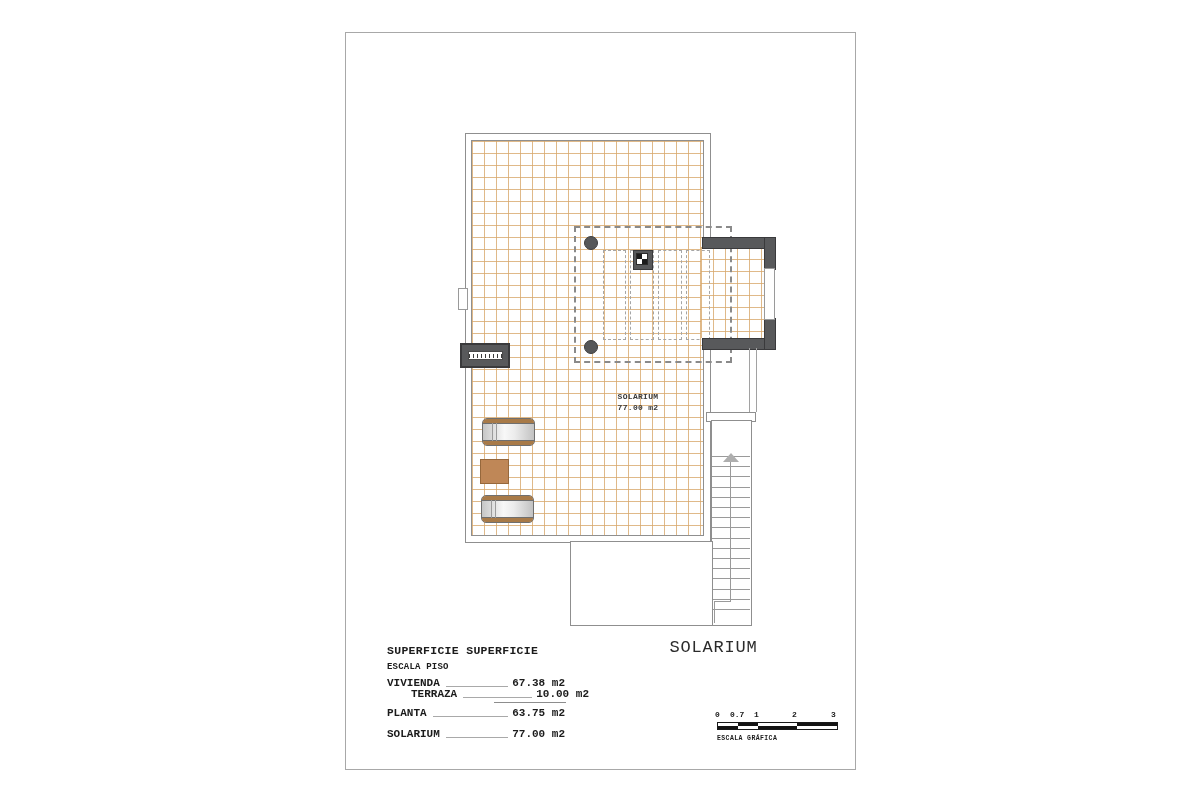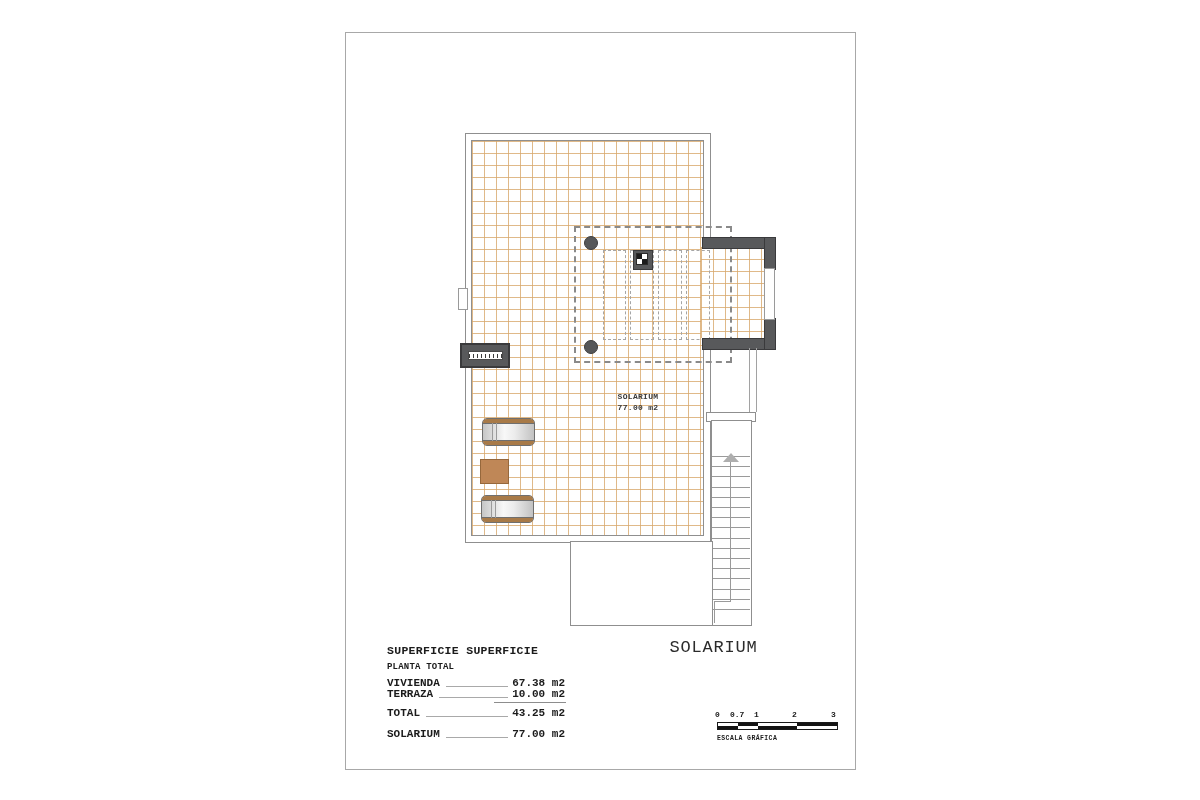--- a/index.html
+++ b/index.html
@@ -99,21 +99,21 @@
   .room-label{left:247px;top:358px;width:90px;text-align:center;color:#3a3a3a;
     font-size:8px;line-height:11px;font-weight:bold;letter-spacing:0.3px;}
   .plan-title{left:300px;top:605px;width:135px;text-align:center;color:#2b2b2b;
     font-size:17px;letter-spacing:0.8px;font-weight:500;}
 
   .sum-title{left:41px;top:611px;font-size:11.5px;font-weight:bold;color:#1b1b1b;letter-spacing:0.3px;}
   .sum-sub{left:41px;top:629px;font-size:9px;font-weight:bold;color:#1b1b1b;letter-spacing:0.2px;}
   .srow{left:41px;width:178px;display:flex;align-items:flex-end;font-size:11px;font-weight:bold;color:#1b1b1b;}
   .srow .lead{flex:1 1 auto;border-bottom:1px solid #a9a9a9;margin:0 4px 2px 6px;height:8px;}
   .srow .val{flex:0 0 44px;text-align:left;white-space:nowrap;}
-  .r1{top:644px;} .r2{top:655px;} .r3{top:674px;} .r4{top:695px;}
+  .r1{top:644px;} .r2{top:655px;margin-left:24px;} .r3{top:674px;} .r4{top:695px;}
   .sum-sep{left:148px;top:669px;width:72px;height:1px;background:#8d8d8d;}
 
   
   .scale{left:371px;top:677px;width:120px;height:32px;}
   .scale .num{position:absolute;top:0;font-size:8px;font-weight:bold;color:#1a1a1a;}
   .n0{left:-2px;} .n05{left:13px;} .n1{left:37px;} .n2{left:75px;} .n3{left:114px;}
   .scale-bar{position:absolute;left:0;top:12px;width:119px;height:6px;border:1px solid #1a1a1a;display:flex;}
   .seg{height:100%;}
   .sw1{width:20px;} .sw2{width:20px;} .sw3{width:39px;} .sw4{width:40px;}
   .seg-a{background:linear-gradient(to bottom,#ffffff 0 50%, #141414 50% 100%);}
@@ -175,37 +175,37 @@
   <div class="abs lower-roof"></div>
 
   <div class="abs room-label">
     <div>SOLARIUM</div>
     <div>77.00 m2</div>
   </div>
 
   <div class="abs plan-title">SOLARIUM</div>
 
   <div class="abs sum-title">SUPERFICIE SUPERFICIE</div>
-  <div class="abs sum-sub">PLANTA TOTAL</div>
+  <div class="abs sum-sub">ESCALA PISO</div>
 
   <div class="abs srow r1">
     <span>VIVIENDA</span>
     <span class="lead"></span>
     <span class="val">67.38 m2</span>
   </div>
   <div class="abs srow r2">
     <span>TERRAZA</span>
     <span class="lead"></span>
     <span class="val">10.00 m2</span>
   </div>
   <div class="abs sum-sep"></div>
   <div class="abs srow r3">
-    <span>TOTAL</span>
-    <span class="lead"></span>
-    <span class="val">43.25 m2</span>
+    <span>PLANTA</span>
+    <span class="lead"></span>
+    <span class="val">63.75 m2</span>
   </div>
   <div class="abs srow r4">
     <span>SOLARIUM</span>
     <span class="lead"></span>
     <span class="val">77.00 m2</span>
   </div>
 
   <div class="abs scale">
     <span class="num n0">0</span>
     <span class="num n05">0.7</span>

